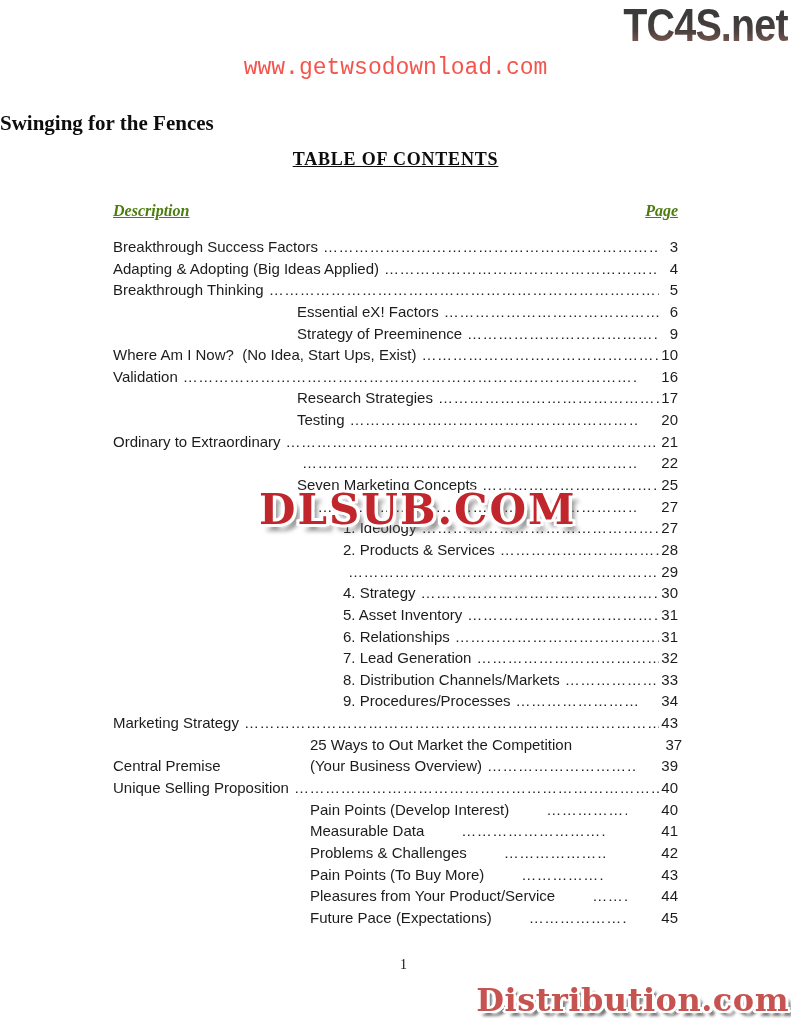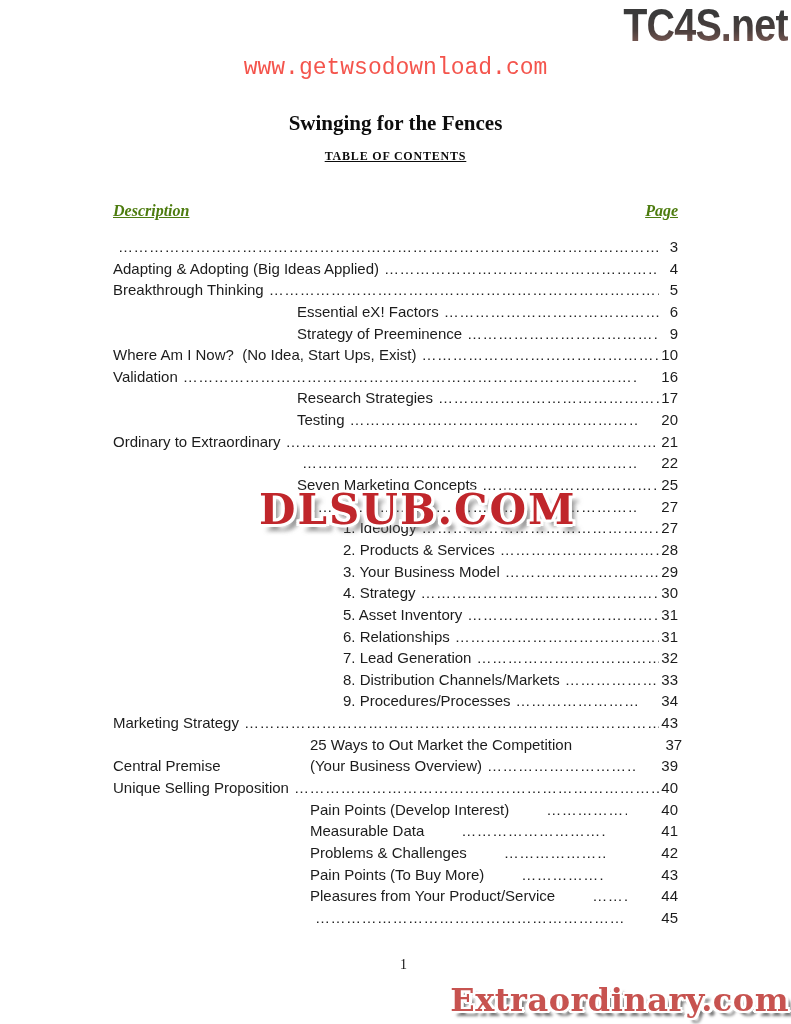--- a/index.html
+++ b/index.html
@@ -51,29 +51,28 @@
     position:absolute; top:54px; left:0; width:100%;
     text-align:center;
     font-size:23px; line-height:28px;
     color:#f4544c;
     font-family:Liberation Mono, monospace;
   }
 
   
   .doc-title {
     position:absolute; top:111px; left:0; width:100%;
-    text-align:center;
     font-family:"Liberation Serif", serif;
     font-weight:bold; font-size:21px; color:#0d0d0d;
   }
   .toc-heading {
     position:absolute; top:149px; left:0; width:100%;
     text-align:center;
     font-family:"Liberation Serif", serif;
-    font-weight:bold; font-size:12px; letter-spacing:0.8px;
+    font-weight:bold; font-size:18px; letter-spacing:0.8px;
     text-decoration:underline; color:#0d0d0d;
   }
   .col-headers {
     position:absolute; top:202px; left:113px; width:565px;
     display:flex; justify-content:space-between;
     font-family:"Liberation Serif", serif;
     font-weight:bold; font-style:italic; font-size:16px;
     color:#4d7c0f;
   }
   .col-headers span { text-decoration:underline; }
@@ -118,20 +117,21 @@
 
 <div class="toc-heading">TABLE OF CONTENTS</div>
 
 <div class="col-headers">
   <span>Description</span>
   <span>Page</span>
 </div>
 
 <div class="toc" id="toc-list">
     <div class="toc-row">
+      <span class="label">Breakthrough Success Factors</span>
       <span class="leader">……………………………………………………………………………………………………………………………………………………………………………………………………………………………………………………………………………………………………</span>
       <span class="page">3</span>
     </div>
     <div class="toc-row">
       <span class="label">Adapting &amp; Adopting (Big Ideas Applied)</span>
       <span class="leader">……………………………………………………………………………………………………………………………………………………………………………………………………………………………………………………………………………………………………</span>
       <span class="page">4</span>
     </div>
     <div class="toc-row">
       <span class="label">Breakthrough Thinking</span>
@@ -191,21 +191,20 @@
       <span class="label">1. Ideology</span>
       <span class="leader">……………………………………………………………………………………………………………………………………………………………………………………………………………………………………………………………………………………………………</span>
       <span class="page">27</span>
     </div>
     <div class="toc-row ind3">
       <span class="label">2. Products &amp; Services</span>
       <span class="leader">……………………………………………………………………………………………………………………………………………………………………………………………………………………………………………………………………………………………………</span>
       <span class="page">28</span>
     </div>
     <div class="toc-row ind3">
-      <span class="label">3. Your Business Model</span>
       <span class="leader">……………………………………………………………………………………………………………………………………………………………………………………………………………………………………………………………………………………………………</span>
       <span class="page">29</span>
     </div>
     <div class="toc-row ind3">
       <span class="label">4. Strategy</span>
       <span class="leader">……………………………………………………………………………………………………………………………………………………………………………………………………………………………………………………………………………………………………</span>
       <span class="page">30</span>
     </div>
     <div class="toc-row ind3">
       <span class="label">5. Asset Inventory</span>
@@ -272,22 +271,23 @@
       <span class="label">Pain Points (To Buy More)</span>
       <span class="leader gap">……………………………………………………………………………………………………………………………………………………………………………………………………………………………………………………………………………………………………</span>
       <span class="page">43</span>
     </div>
     <div class="toc-row ind2">
       <span class="label">Pleasures from Your Product/Service</span>
       <span class="leader">……………………………………………………………………………………………………………………………………………………………………………………………………………………………………………………………………………………………………</span>
       <span class="page">44</span>
     </div>
     <div class="toc-row ind2">
+      <span class="label">Future Pace (Expectations)</span>
       <span class="leader">……………………………………………………………………………………………………………………………………………………………………………………………………………………………………………………………………………………………………</span>
       <span class="page">45</span>
     </div>
   </div>
 
 <div class="wm-dlsub wm-outline">DLSUB.COM</div>
 
 <div class="page-footer">1</div>
 
-<div class="wm-traders wm-outline">Extraordinary.com</div>
+<div class="wm-traders wm-outline">Distribution.com</div>
 
 </body></html>

